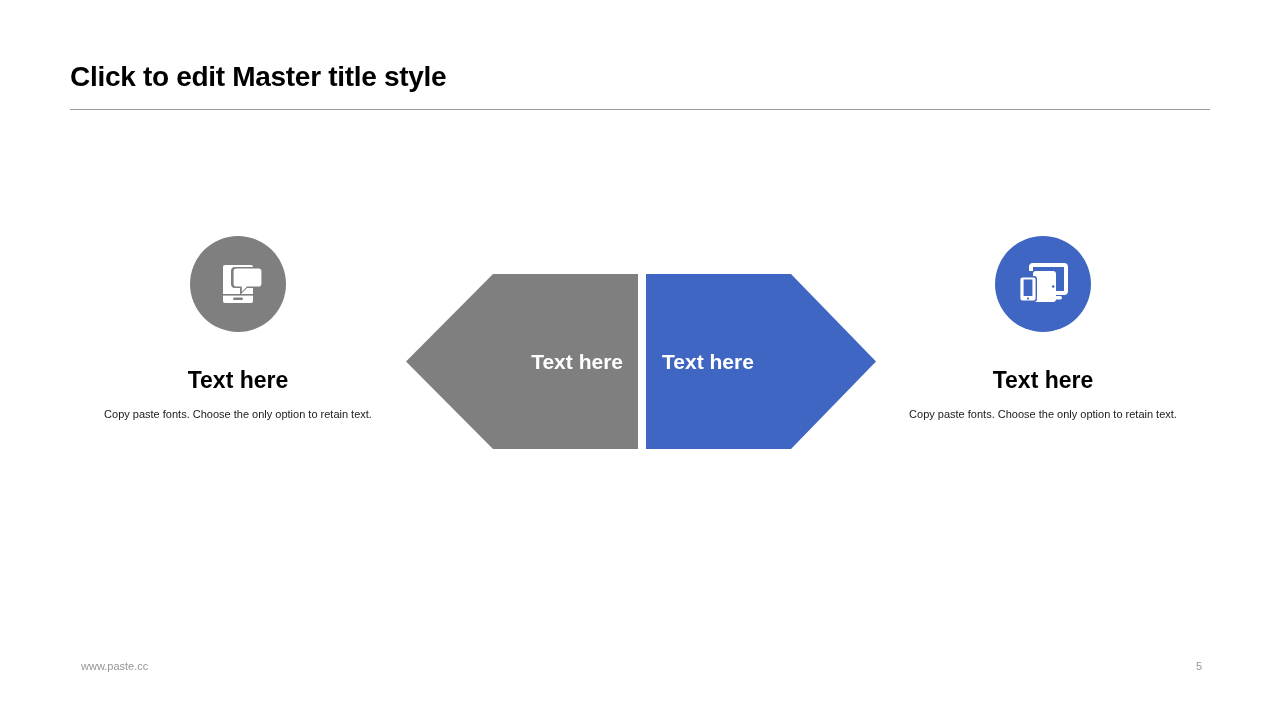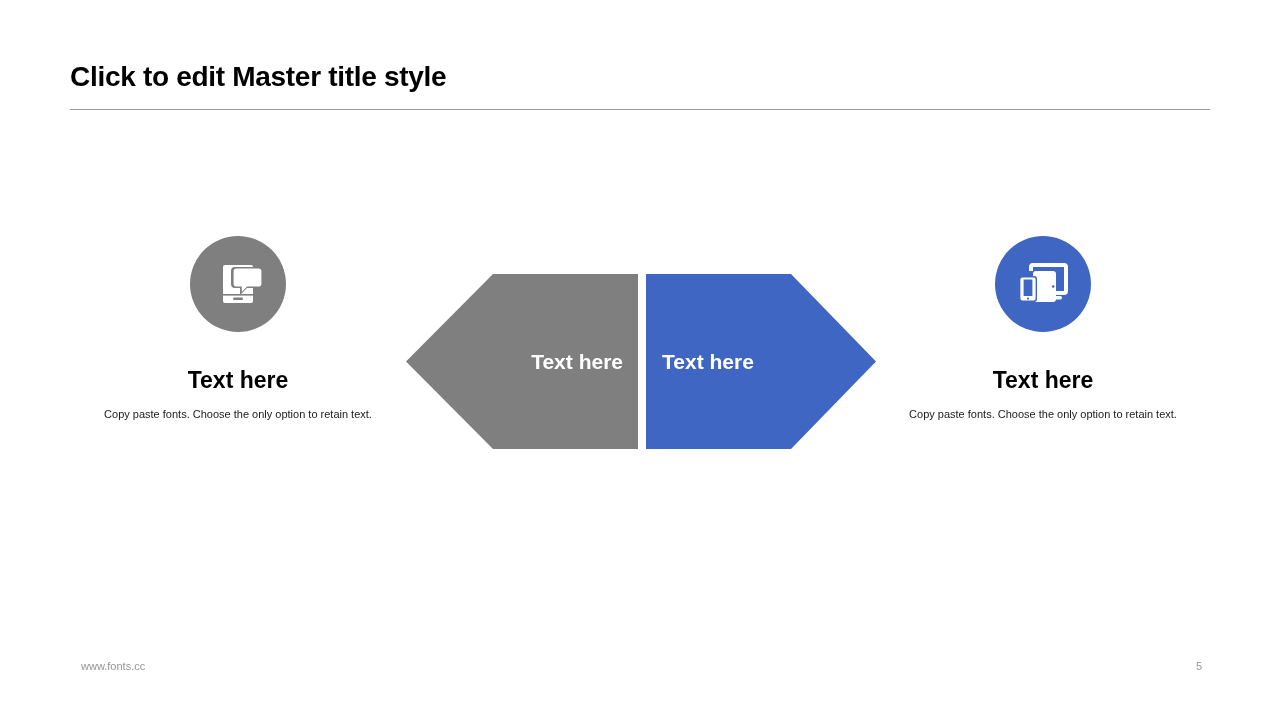--- a/index.html
+++ b/index.html
@@ -193,14 +193,14 @@
         <circle cx="12" cy="39.6" r="1.1" fill="#4066c4"></circle>
       </svg>
     </span>
   </div>
 
   <div class="feature-heading">Text here</div>
 
   <div class="feature-body">Copy paste fonts. Choose the only option to retain text.</div>
 </div>
 
-<div id="footer-url">www.fonts.cc</div>
+<div id="footer-url">www.paste.cc</div>
 <div id="page-number">5</div>
 
 </body></html>

